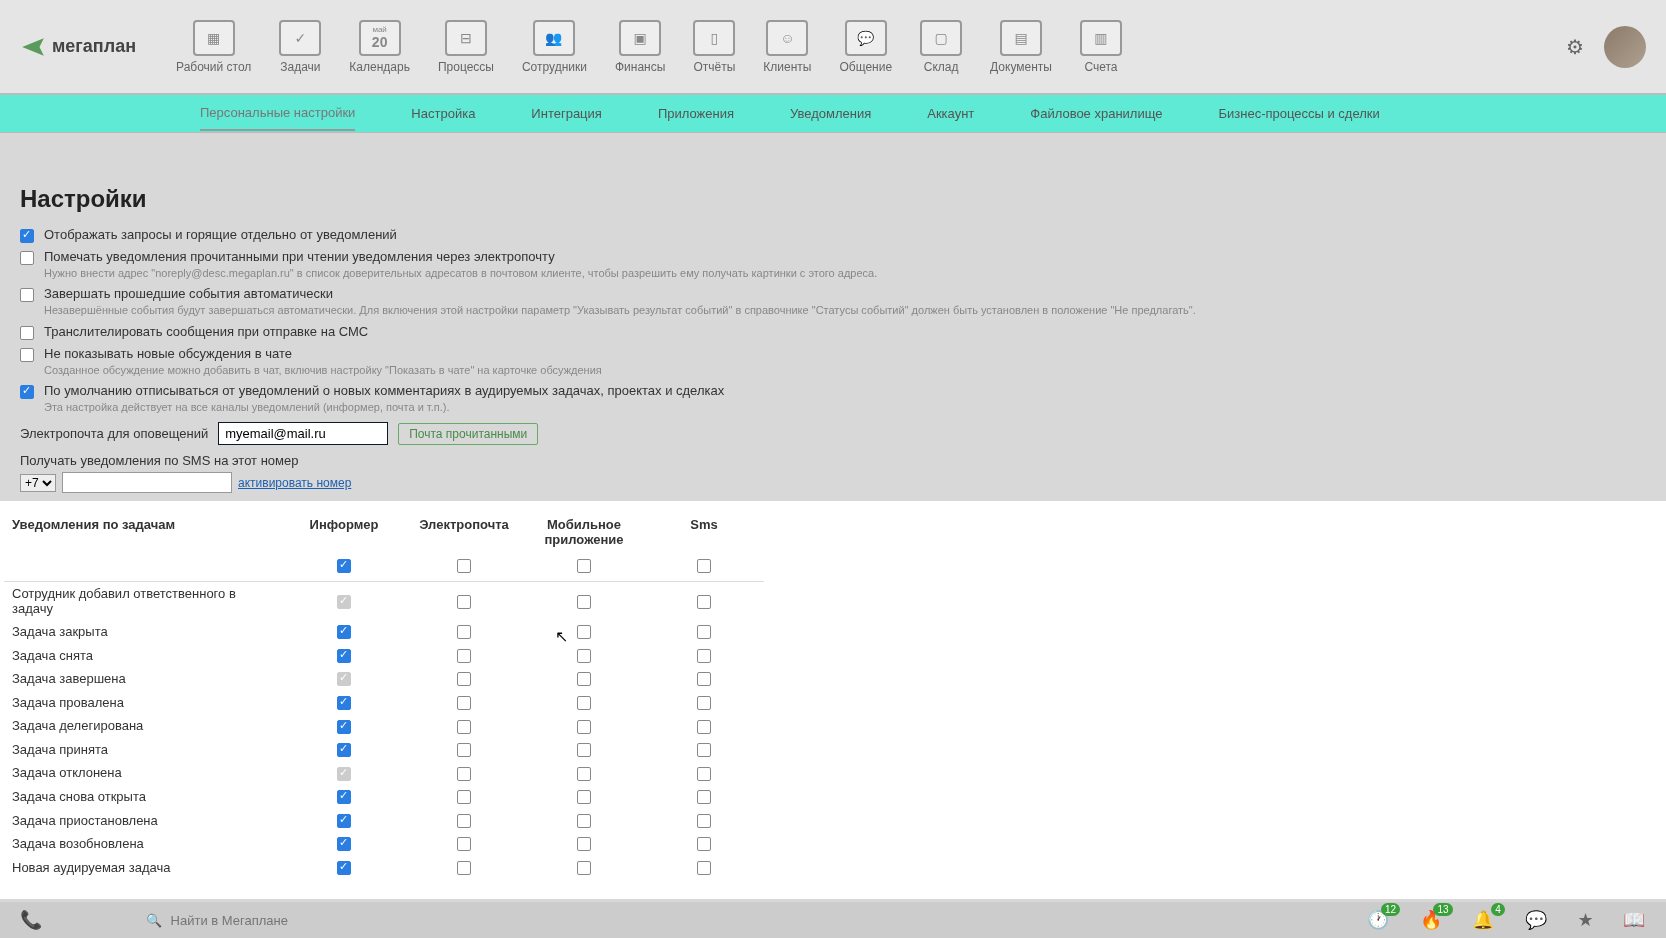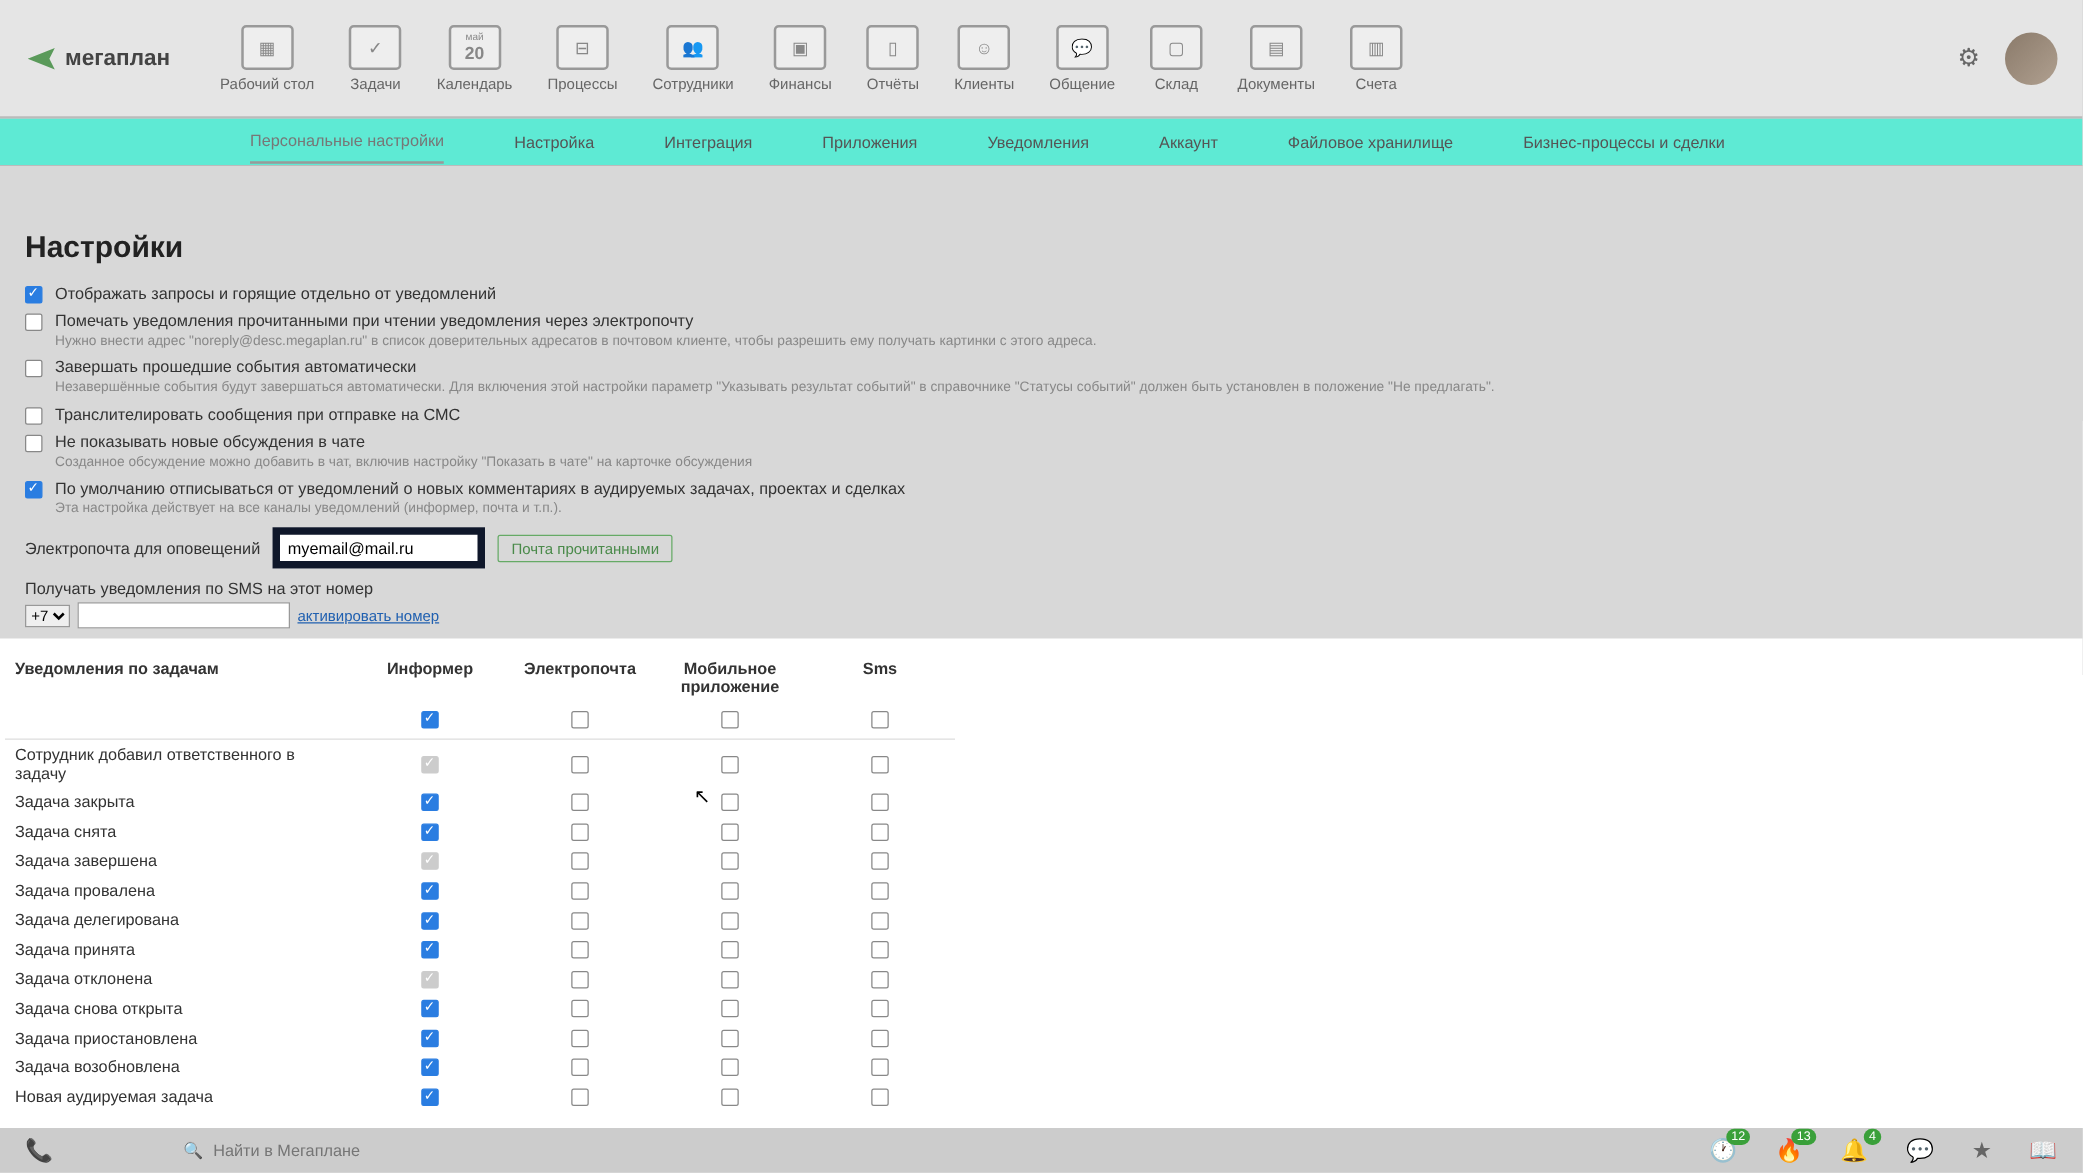--- a/index.html
+++ b/index.html
@@ -22,21 +22,21 @@
 .side-item { padding:8px 12px; cursor:pointer; color:#333; }
 .side-item.active { background:#c8c8c8; }
 .content-wrapper { flex:1; background:#d8d8d8; overflow-y:auto; }
 .content { background:#d8d8d8; padding:12px 20px 0 20px; }
 h1 { font-size:24px; margin-bottom:14px; color:#222; font-weight:bold;margin-top:40px; }
 .opt-row { display:flex; align-items:flex-start; gap:10px; margin-bottom:6px; }
 .opt-row input[type=checkbox] { margin-top:2px; }
 .opt-text { flex:1; }
 .opt-text .help { color:#888; font-size:11px; margin-top:2px; line-height:1.3; }
 .email-row { display:flex; align-items:center; gap:10px; margin:8px 0; }
-.email-row input[type=text] { border:6px solid #0f172a; padding:3px 6px; width:170px; font-size:13px; }
+.email-row input[type=text] { border:1px solid #0f172a; padding:3px 6px; width:170px; font-size:13px; }
 .badge-ok { border:1px solid #6a6; color:#4a8a4a; padding:3px 10px; border-radius:2px; font-size:12px; }
 .sms-row { margin-bottom:4px; }
 .sms-ctl { display:flex; align-items:center; gap:6px; }
 .sms-ctl select { border:1px solid #999; font-size:12px; }
 .sms-ctl input[type=text] { border:1px solid #999; padding:2px 4px; width:170px; }
 .link { color:#2060b0; text-decoration:underline; cursor:pointer; font-size:12px; }
 .table-area { background:#fff; margin-top:8px; padding:10px 20px 20px 4px; margin-left:-20px; margin-right:-20px; }
 table.notify { width:760px; border-collapse:collapse; }
 table.notify th { text-align:left; font-weight:bold; font-size:13px; padding:6px 8px; vertical-align:top; }
 table.notify th.center { text-align:center; }

